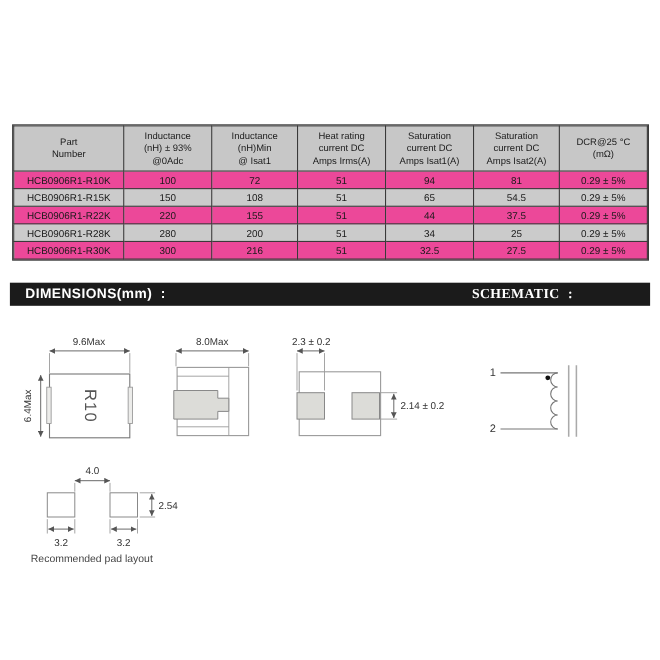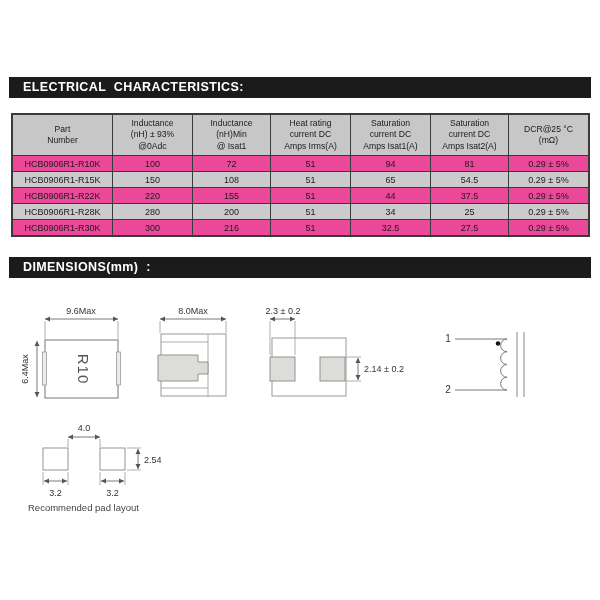--- a/index.html
+++ b/index.html
@@ -10,21 +10,21 @@
   
   .bar {
     position:absolute; left:9px; width:582px; height:21px;
     background:var(--bar-bg, #1b1b1b); color:var(--bar-text, #fff);
     font-size:12.5px; font-weight:bold; line-height:21px;
     letter-spacing:0.4px; word-spacing:4px;
   }
   .bar .bar-label { padding-left:14px; }
   .bar-electrical { top:77px; }
   .bar-dim { top:257px; }
-  .schematic-label { position:absolute; left:420px; top:16px; }
+  .schematic-label { position:absolute; left:420px; top:0;font-family:Liberation Serif, serif; }
 
   
   table.echar {
     position:absolute; left:12px; top:114px; width:576px;
     border-collapse:collapse; table-layout:fixed;
     font-size:9px; color:#1a1a1a;
   }
   table.echar th, table.echar td {
     border:1px solid var(--table-border, #3a3a3a);
     text-align:center; vertical-align:middle; padding:0 2px;
@@ -53,23 +53,20 @@
   svg .wire { stroke:#777; stroke-width:1; }
   svg .coil { fill:none; stroke:#777; stroke-width:1; }
   svg .core { stroke:#aaa; stroke-width:1.4; }
   svg .dot { fill:#111; }
 </style>
 </head>
 <body>
 
 <div class="page">
 
-  <div class="bar bar-electrical">
-    <span class="bar-label">ELECTRICAL CHARACTERISTICS:</span>
-  </div>
 
   <table class="echar">
     <colgroup>
       <col style="width:100px">
         <col style="width:80px">
         <col style="width:78px">
       <col style="width:80px">
         <col style="width:80px">
         <col style="width:78px">
       <col style="width:80px">

